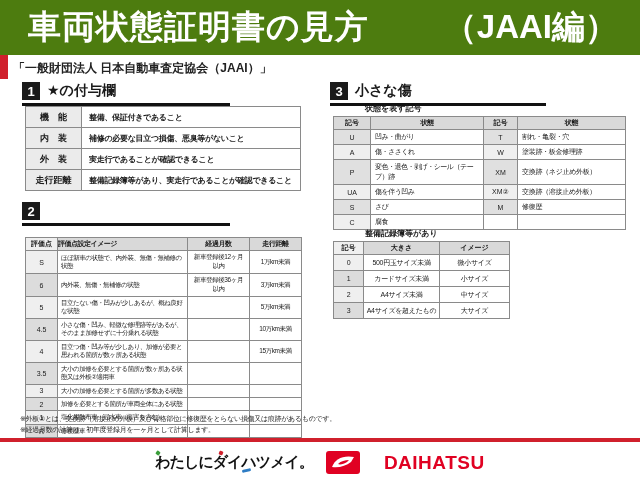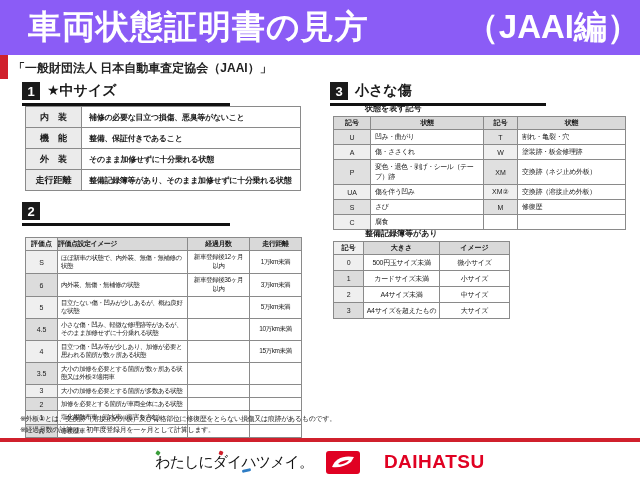--- a/index.html
+++ b/index.html
@@ -4,24 +4,24 @@
 <style>
   * { margin:0; padding:0; box-sizing:border-box; }
   html,body { width:640px; height:480px; }
   body {
     position:relative; overflow:hidden; background:#fff;
     font-family:"Liberation Sans","DejaVu Sans",sans-serif; color:#1a1a1a;
   }
   
   .banner {
     position:absolute; left:0; top:0; width:640px; height:55px;
-    background:#8b5cf6; color:#fff; display:flex; align-items:center;
+    background:#4d7c0f; color:#fff; display:flex; align-items:center;
   }
   .banner-title { font-size:33px; font-weight:bold; padding-left:28px; letter-spacing:1px; }
-  .banner-edition { font-size:33px; font-weight:bold; margin-left:auto; }
+  .banner-edition { font-size:33px; font-weight:bold; margin-left:auto; padding-right:22px; }
   .left-stripe { position:absolute; left:0; top:55px; width:8px; height:24px; background:#d0202c; }
   .subtitle { position:absolute; left:13px; top:60px; font-size:12px; font-weight:bold; color:#222;text-align:right; }
 
   
   .sec-head {
     position:absolute; display:flex; align-items:center; gap:7px;
     border-bottom:3px solid #111; padding-bottom:3px;
   }
   .sec-badge {
     width:18px; height:18px; background:#1a1a1a; color:#fff;
@@ -76,60 +76,60 @@
   #t3b tbody tr:nth-child(even) .code { background:#dcdcdc; }
   #t3b .size { width:76px; } #t3b .img { width:70px; }
 
   
   .notes { position:absolute; left:20px; top:414px; font-size:7px; line-height:1.5; letter-spacing:-0.3px; color:#222; }
 
   
   .red-bar { position:absolute; left:0; top:438px; width:640px; height:4px; background:#d0202c; }
   .footer { position:absolute; left:0; top:444px; width:640px; height:36px; display:flex; align-items:center; justify-content:center; gap:13px; }
   .slogan-wrap { position:relative; }
-  .slogan { font-size:15px; font-weight:normal; letter-spacing:-1px; color:#111; }
+  .slogan { font-size:15px; font-weight:bold; letter-spacing:-1px; color:#111; }
   .acc { position:absolute; border-radius:1px; }
   .acc-green { width:4px; height:4px; background:#3a9d3a; left:1px; top:-2px; transform:rotate(35deg); }
   .acc-red { width:4px; height:4px; background:#d0202c; left:64px; top:-2px; transform:rotate(20deg); }
   .acc-blue { width:9px; height:3px; background:#2d7cc4; left:87px; bottom:0px; border-radius:2px; transform:rotate(-12deg); }
-  .brand { display:flex; align-items:center; gap:24px; }
+  .brand { display:flex; align-items:flex-end; gap:24px; }
   .brand-text { font-size:19px; font-weight:bold; color:#e00122; letter-spacing:0.5px; }
 </style>
 </head>
 <body>
 
 <header class="banner">
   <span class="banner-title">車両状態証明書の見方</span>
   <span class="banner-edition">（JAAI編）</span>
 </header>
 <div class="left-stripe"></div>
 <div class="subtitle">「一般財団法人 日本自動車査定協会（JAAI）」</div>
 
 <div class="sec-head" id="sec1-head">
   <span class="sec-badge">1</span>
-  <span class="sec-title">★中サイズ</span>
+  <span class="sec-title">★の付与欄</span>
 </div>
 
 <table id="t1">
   <tbody>
     <tr>
+      <td class="lbl">機　能</td>
+      <td class="dsc">整備、保証付きであること</td>
+    </tr>
+    <tr>
       <td class="lbl">内　装</td>
       <td class="dsc">補修の必要な目立つ損傷、悪臭等がないこと</td>
     </tr>
     <tr>
-      <td class="lbl">機　能</td>
-      <td class="dsc">整備、保証付きであること</td>
-    </tr>
-    <tr>
       <td class="lbl">外　装</td>
-      <td class="dsc">そのまま加修せずに十分乗れる状態</td>
+      <td class="dsc">実走行であることが確認できること</td>
     </tr>
     <tr>
       <td class="lbl">走行距離</td>
-      <td class="dsc">整備記録簿等があり、そのまま加修せずに十分乗れる状態</td>
+      <td class="dsc">整備記録簿等があり、実走行であることが確認できること</td>
     </tr>
   </tbody>
 </table>
 
 <div class="sec-head" id="sec2-head">
   <span class="sec-badge">2</span>
 </div>
 
 <table id="t2">
   <thead>

